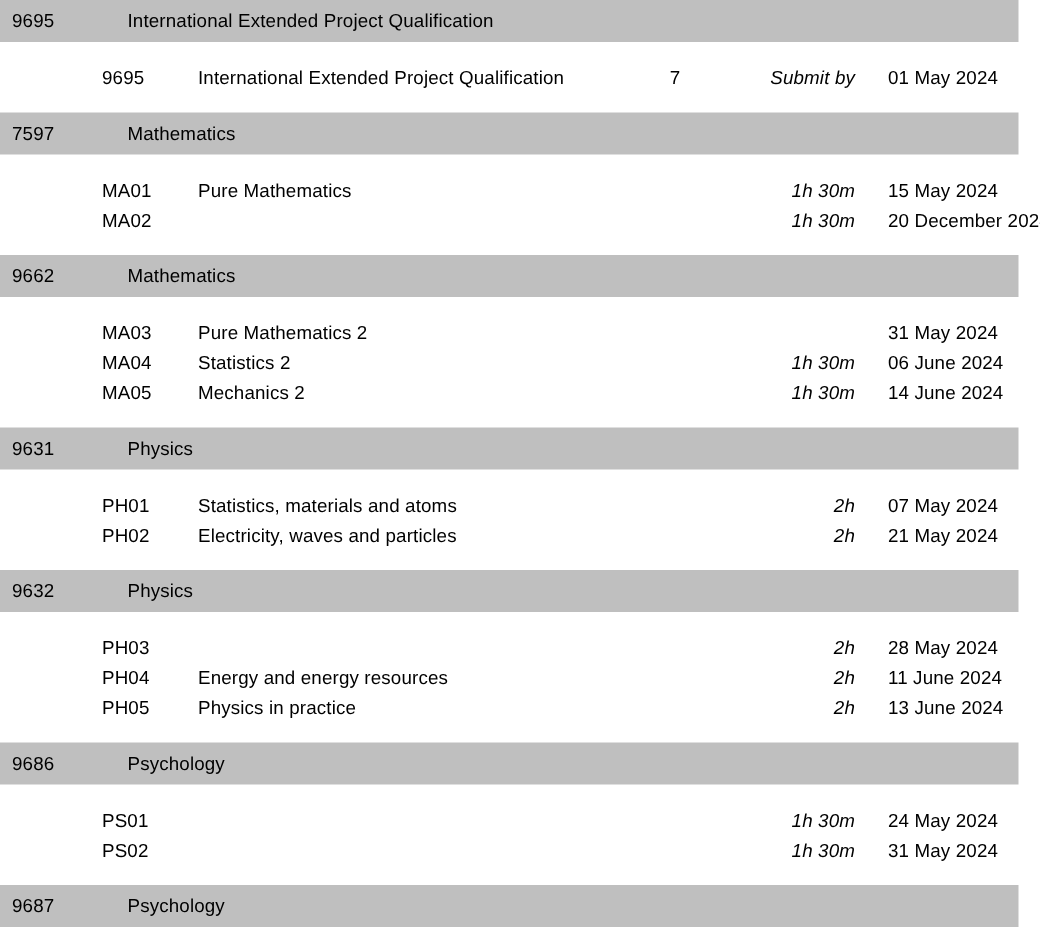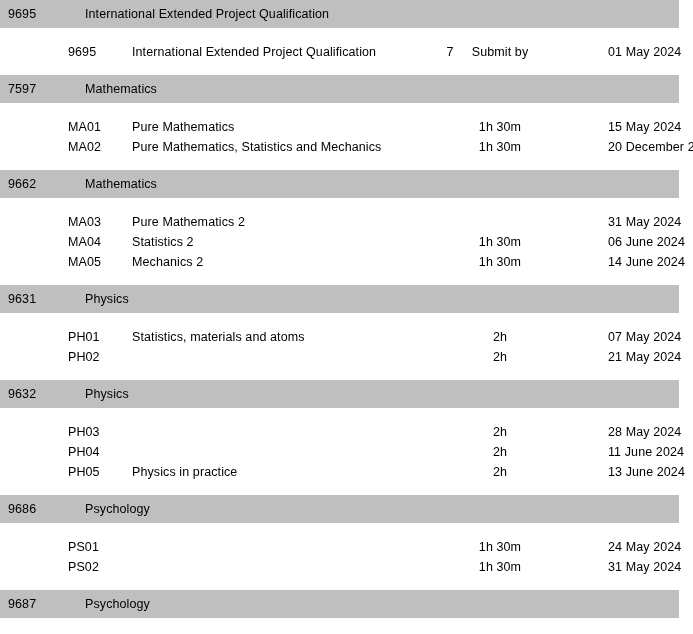--- a/index.html
+++ b/index.html
@@ -77,24 +77,25 @@
     left: 132px;
   }
   .c-qty {
     left: 420px;
     width: 60px;
     text-align: center;
   }
   .c-dur {
     left: 430px;
     width: 140px;
-    text-align: center;
+    text-align: right;
+    font-style: italic;
   }
   .c-date {
-    left: 608px;
+    left: 592px;
   }
 </style>
 </head>
 <body>
 
 <div id="timetable">
     <div class="group">
       <div class="group-header">
         <span class="gh-code">9695</span>
         <span class="gh-title">International Extended Project Qualification</span>
@@ -120,21 +121,20 @@
         <div class="spacer-top"></div>
         <div class="exam-row">
           <span class="c-code">MA01</span>
           <span class="c-title">Pure Mathematics</span>
           <span class="c-qty"></span>
           <span class="c-dur">1h 30m</span>
           <span class="c-date">15 May 2024</span>
         </div>
         <div class="exam-row">
           <span class="c-code">MA02</span>
-          <span class="c-title">Pure Mathematics, Statistics and Mechanics</span>
           <span class="c-qty"></span>
           <span class="c-dur">1h 30m</span>
           <span class="c-date">20 December 2024</span>
         </div>
         <div class="spacer-bottom"></div>
       </div>
     </div>
     <div class="group">
       <div class="group-header">
         <span class="gh-code">9662</span>
@@ -174,20 +174,21 @@
         <div class="spacer-top"></div>
         <div class="exam-row">
           <span class="c-code">PH01</span>
           <span class="c-title">Statistics, materials and atoms</span>
           <span class="c-qty"></span>
           <span class="c-dur">2h</span>
           <span class="c-date">07 May 2024</span>
         </div>
         <div class="exam-row">
           <span class="c-code">PH02</span>
+          <span class="c-title">Electricity, waves and particles</span>
           <span class="c-qty"></span>
           <span class="c-dur">2h</span>
           <span class="c-date">21 May 2024</span>
         </div>
         <div class="spacer-bottom"></div>
       </div>
     </div>
     <div class="group">
       <div class="group-header">
         <span class="gh-code">9632</span>
@@ -196,20 +197,21 @@
       <div class="rows">
         <div class="spacer-top"></div>
         <div class="exam-row">
           <span class="c-code">PH03</span>
           <span class="c-qty"></span>
           <span class="c-dur">2h</span>
           <span class="c-date">28 May 2024</span>
         </div>
         <div class="exam-row">
           <span class="c-code">PH04</span>
+          <span class="c-title">Energy and energy resources</span>
           <span class="c-qty"></span>
           <span class="c-dur">2h</span>
           <span class="c-date">11 June 2024</span>
         </div>
         <div class="exam-row">
           <span class="c-code">PH05</span>
           <span class="c-title">Physics in practice</span>
           <span class="c-qty"></span>
           <span class="c-dur">2h</span>
           <span class="c-date">13 June 2024</span>

